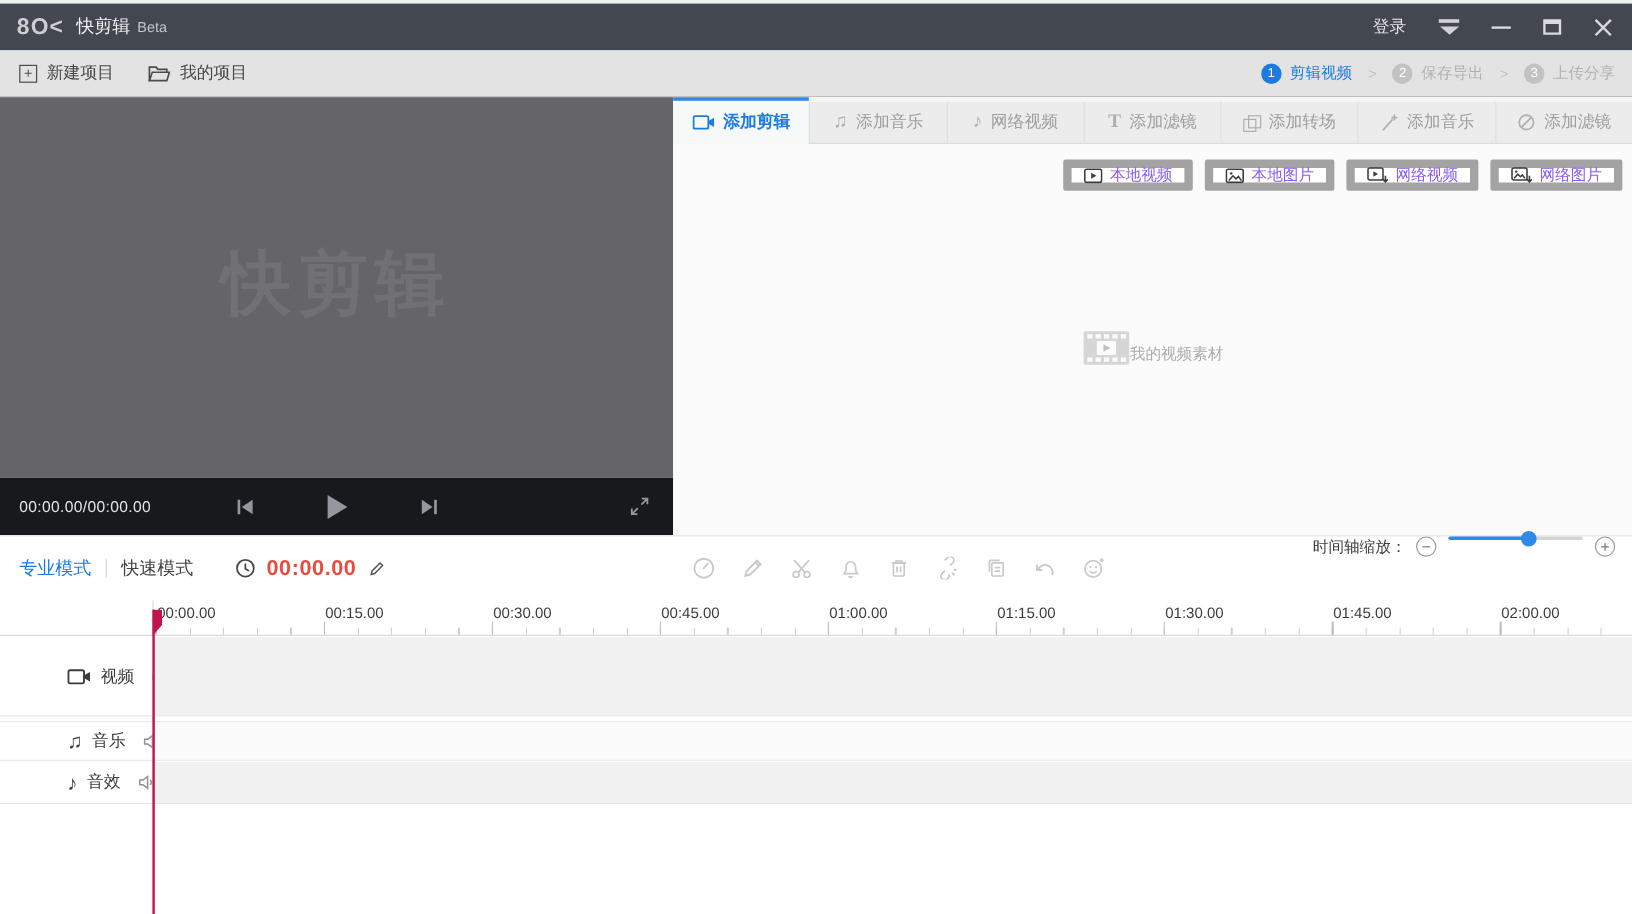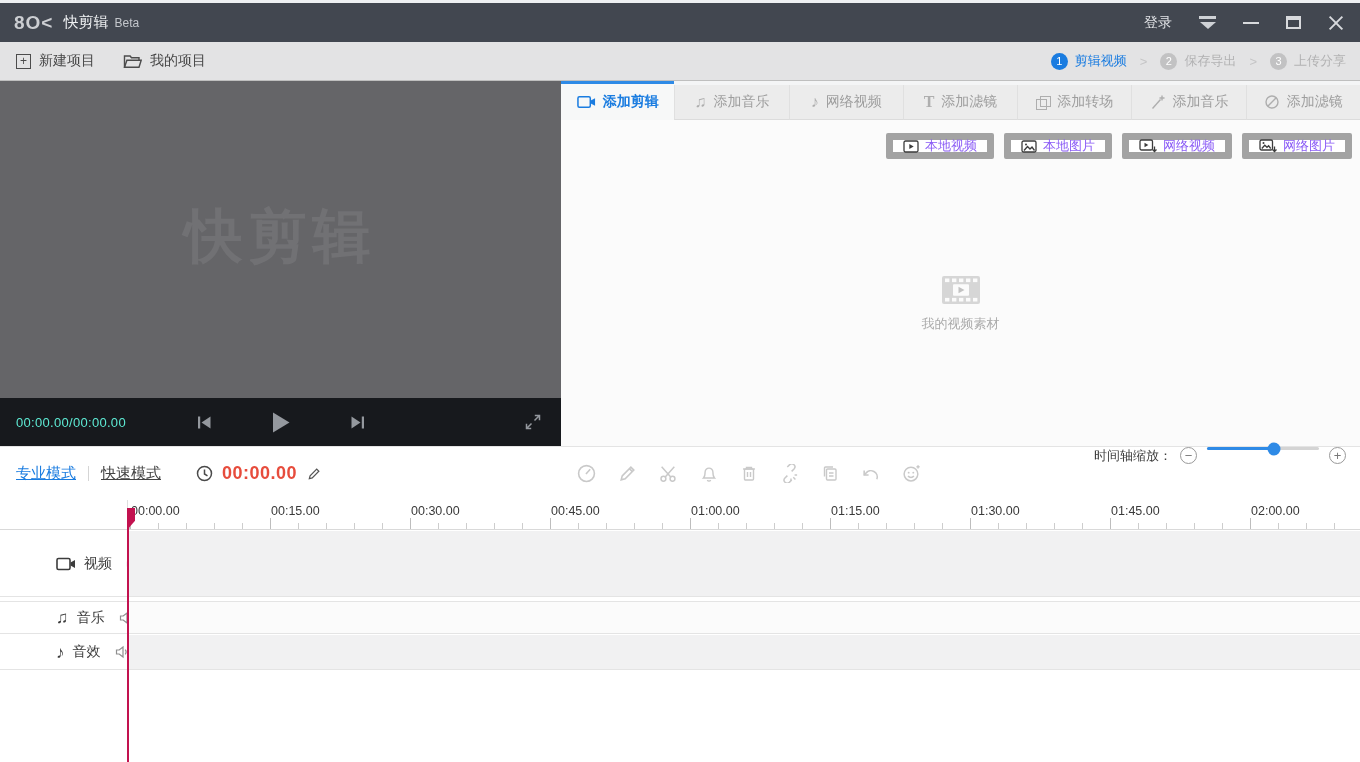--- a/index.html
+++ b/index.html
@@ -38,21 +38,21 @@
   .step.active .step-circle { background:#1a7ce0; }
   .step.active .step-label { color:#1a7ce0; }
   .step-chev { margin:0 13px; color:#c5c5c6; font-size:13px; }
 
   
   .preview { position:absolute; left:0; top:81px; width:561px; height:317px; background:#656568;
     display:flex; align-items:center; justify-content:center; }
   .watermark { font-size:58px; font-weight:bold; color:#717174; letter-spacing:6px; margin-top:-6px; }
   .playerbar { position:absolute; left:0; top:398px; width:561px; height:48px; background:#17191d;
     display:flex; align-items:center; }
-  .play-time { position:absolute; left:16px; font-size:13px; color:#5eead4; letter-spacing:.3px; }
+  .play-time { position:absolute; left:16px; font-size:13px; color:#e5e5e5; letter-spacing:.3px; }
   .transport { position:absolute; left:196px; width:170px; display:flex; align-items:center; justify-content:space-between; }
   .tbtn { cursor:pointer; color:#94989e; display:flex; align-items:center; }
   .expand { position:absolute; right:20px; cursor:pointer; color:#94989e; }
 
   
   .tabbar { position:absolute; left:561px; top:81px; width:799px; height:39px;
     background:#ececec; border-top:4px solid #f4f5f6; display:flex; }
   .tab { flex:1; display:flex; align-items:center; justify-content:center; gap:7px;
     font-size:14px; color:#9e9e9e; cursor:pointer; border-left:1px solid #e0e0e0; border-bottom:1px solid #dcdcdc; }
   .tab:first-child { border-left:none; }
@@ -65,28 +65,28 @@
   .trans-ic { position:relative; width:14px; height:13px; }
   .trans-ic::before { content:""; position:absolute; left:0; top:3px; width:9px; height:9px; border:1.5px solid currentColor; }
   .trans-ic::after { content:""; position:absolute; left:4px; top:0; width:9px; height:9px; border:1.5px solid currentColor; background:inherit; }
 
   
   .panel-content { position:absolute; left:561px; top:120px; width:799px; height:326px; background:#fbfbfb; }
   .media-buttons { position:absolute; top:13px; right:8px; display:flex; gap:10px; }
   .media-btn { height:26px; padding:0 10px; background:#fff; border:7px solid #a3a3a3; border-radius:2px;
     display:flex; align-items:center; gap:6px; font-size:13px; color:#8b5cf6; cursor:pointer; }
   .media-btn svg { color:#3c3c3c; }
-  .empty { position:absolute; left:50%; top:155px; transform:translateX(-50%); display:flex; flex-direction:column; align-items:center; }
+  .empty { position:absolute; left:50%; top:155px; transform:translateX(-50%); display:flex; flex-direction:row; align-items:center; }
   .empty-text { margin-top:10px; font-size:13px; color:#ababab; }
 
   
   .tl-header { position:absolute; left:0; top:446px; width:1360px; height:54px; background:#fff;
     border-top:1px solid #e4e4e4; }
   .mode-group { position:absolute; left:16px; top:0; height:53px; display:flex; align-items:center; }
-  .mode { font-size:15px; cursor:pointer;text-decoration:underline; }
+  .mode { font-size:15px; cursor:pointer; }
   .mode.pro { color:#1a7ce0; }
   .mode.quick { color:#434343; }
   .mode-divider { width:1px; height:15px; background:#d5d5d5; margin:0 12px; }
   .time-group { position:absolute; left:196px; top:0; height:53px; display:flex; align-items:center; }
   .clock-ic { color:#4a4a4a; display:flex; }
   .cur-time { margin-left:9px; font-size:18px; font-weight:bold; color:#e74c3c; letter-spacing:.5px; }
   .edit-ic { margin-left:10px; color:#555; display:flex; cursor:pointer; }
   .tl-tools { position:absolute; left:577px; top:0; height:53px; display:flex; align-items:center; gap:22px; }
   .tool { color:#c9c9c9; display:flex; align-items:center; cursor:pointer; }
   .zoom-group { position:absolute; right:14px; top:0; height:53px; display:flex; }

